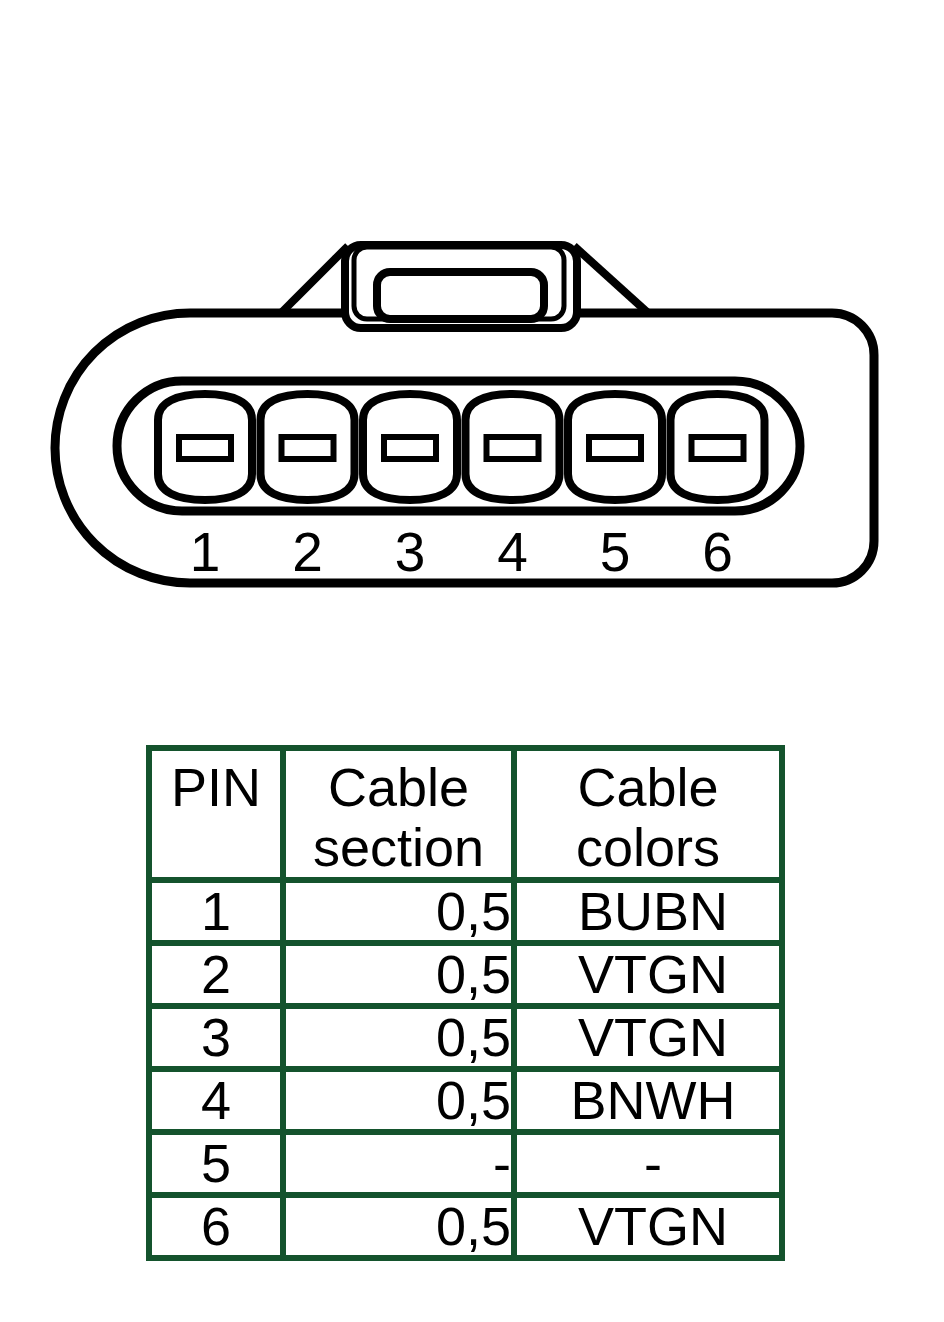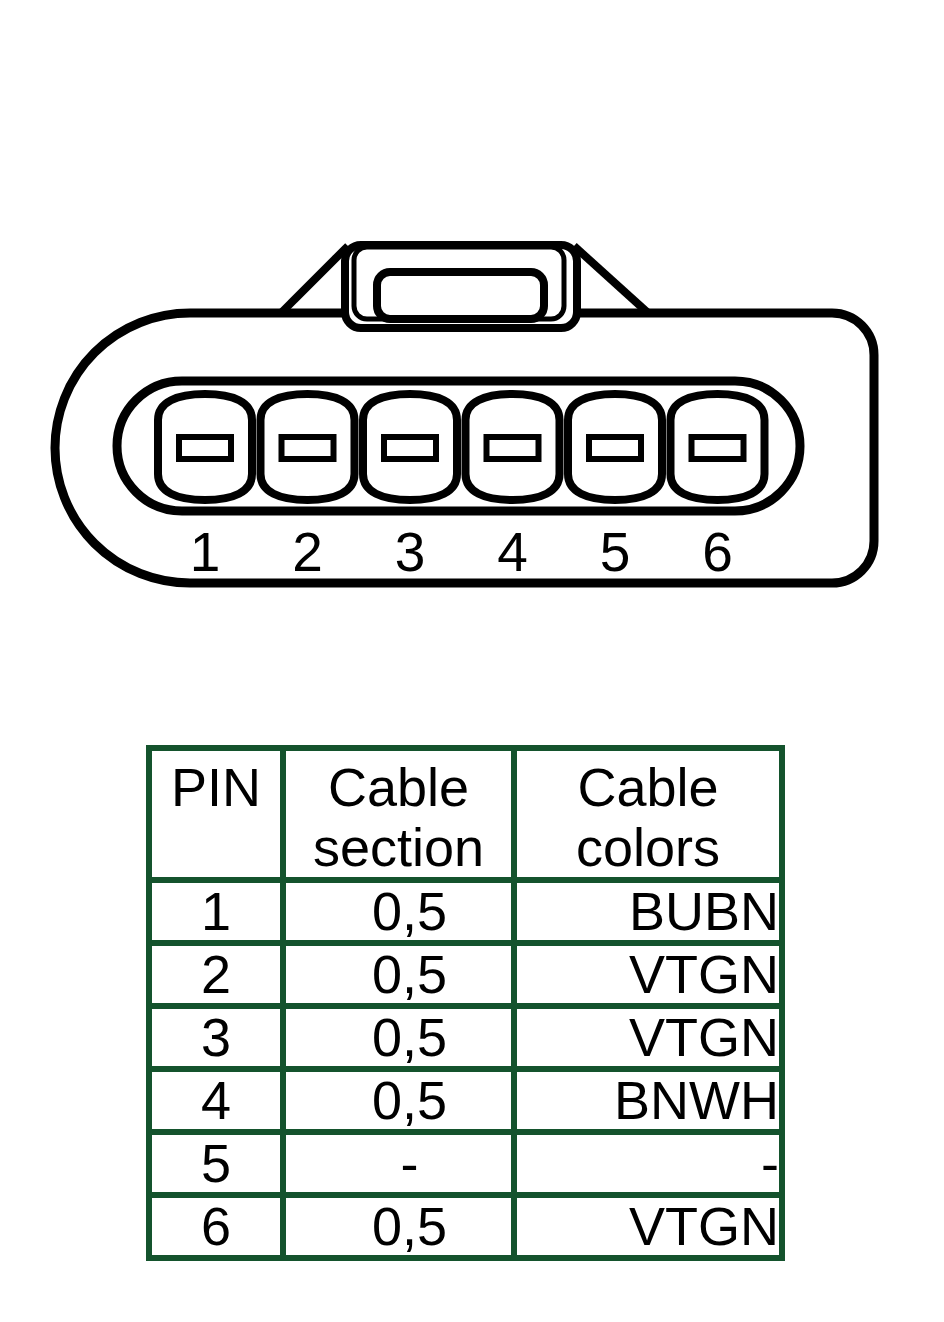--- a/index.html
+++ b/index.html
@@ -59,22 +59,22 @@
     height: 117px;
     padding: 6px 0 0 0;
     line-height: 60px;
   }
   table.pin-table td {
     height: 52px;
     padding: 0;
     vertical-align: middle;
   }
   table.pin-table td.c-pin { text-align: center; }
-  table.pin-table td.c-cross { text-align: center; padding-left: 22px; }
-  table.pin-table td.c-color { text-align: right; padding-left: 10px; }
+  table.pin-table td.c-cross { text-align: right; padding-left: 22px; }
+  table.pin-table td.c-color { text-align: center; padding-left: 10px; }
 </style>
 </head>
 <body>
 
 <div class="page">
 
 
   <svg class="connector-svg" width="944" height="700" viewBox="0 0 944 700">
     <g fill="none" stroke="#000000">
 

